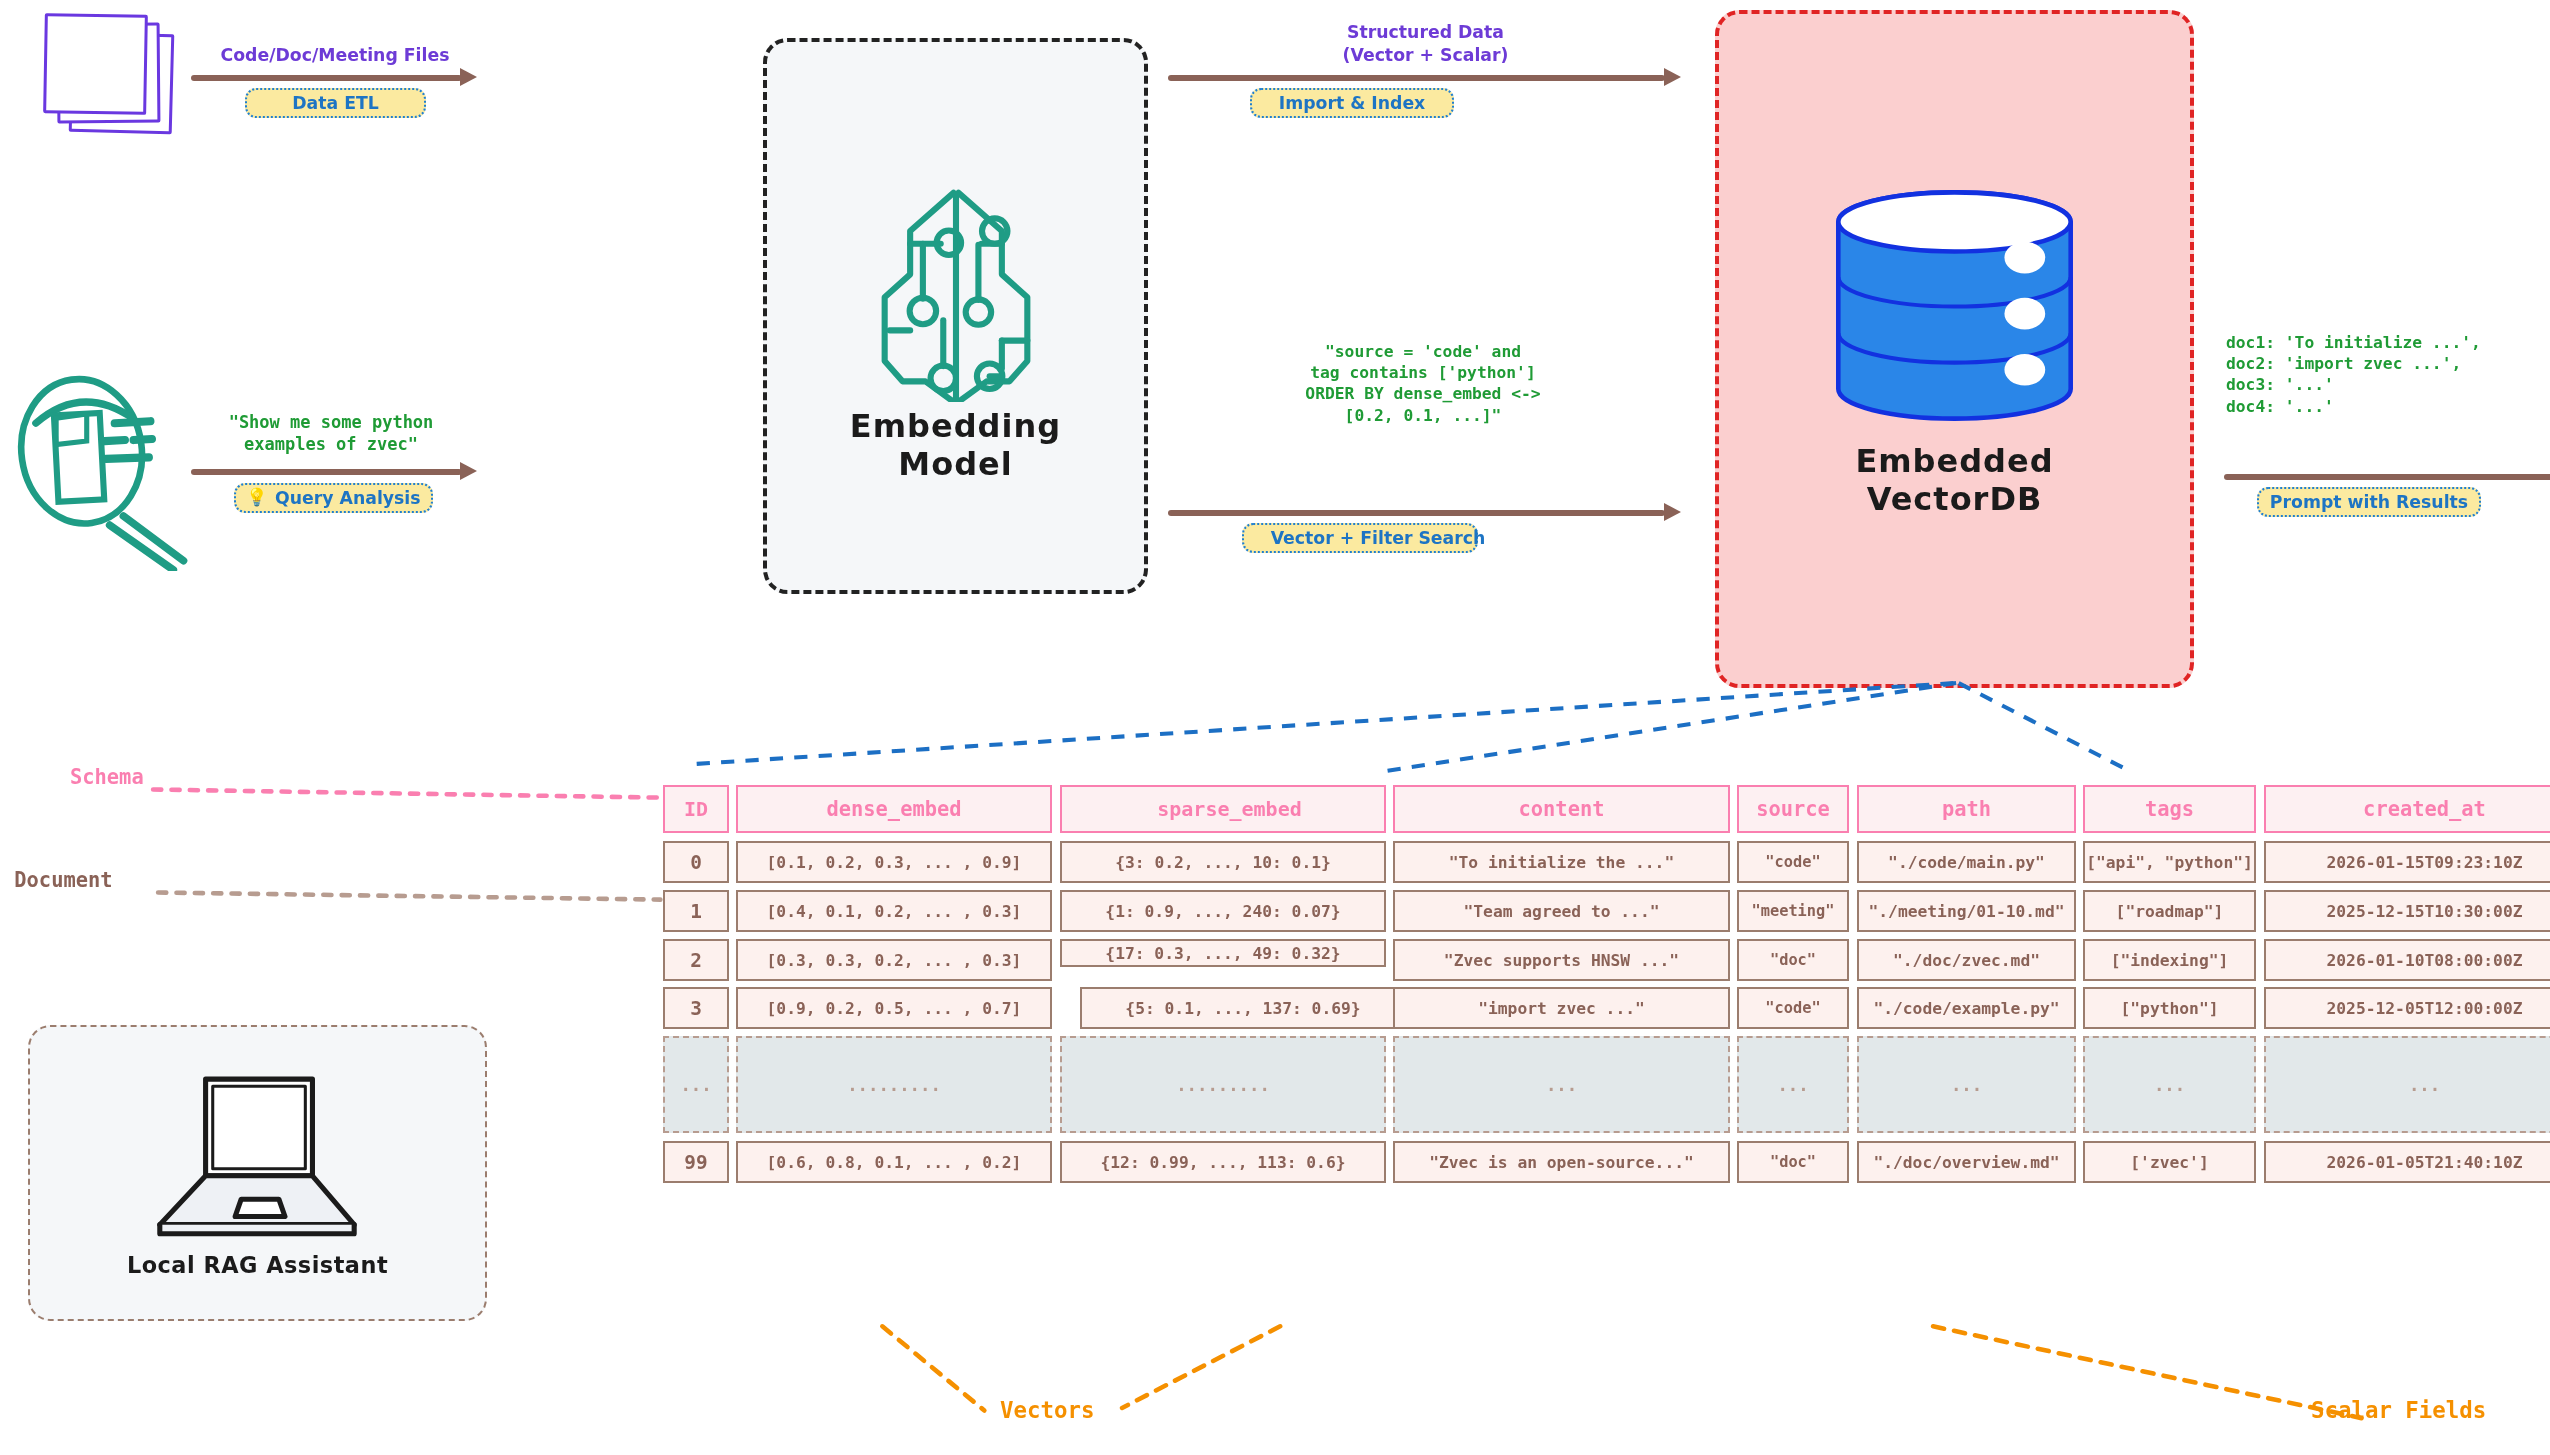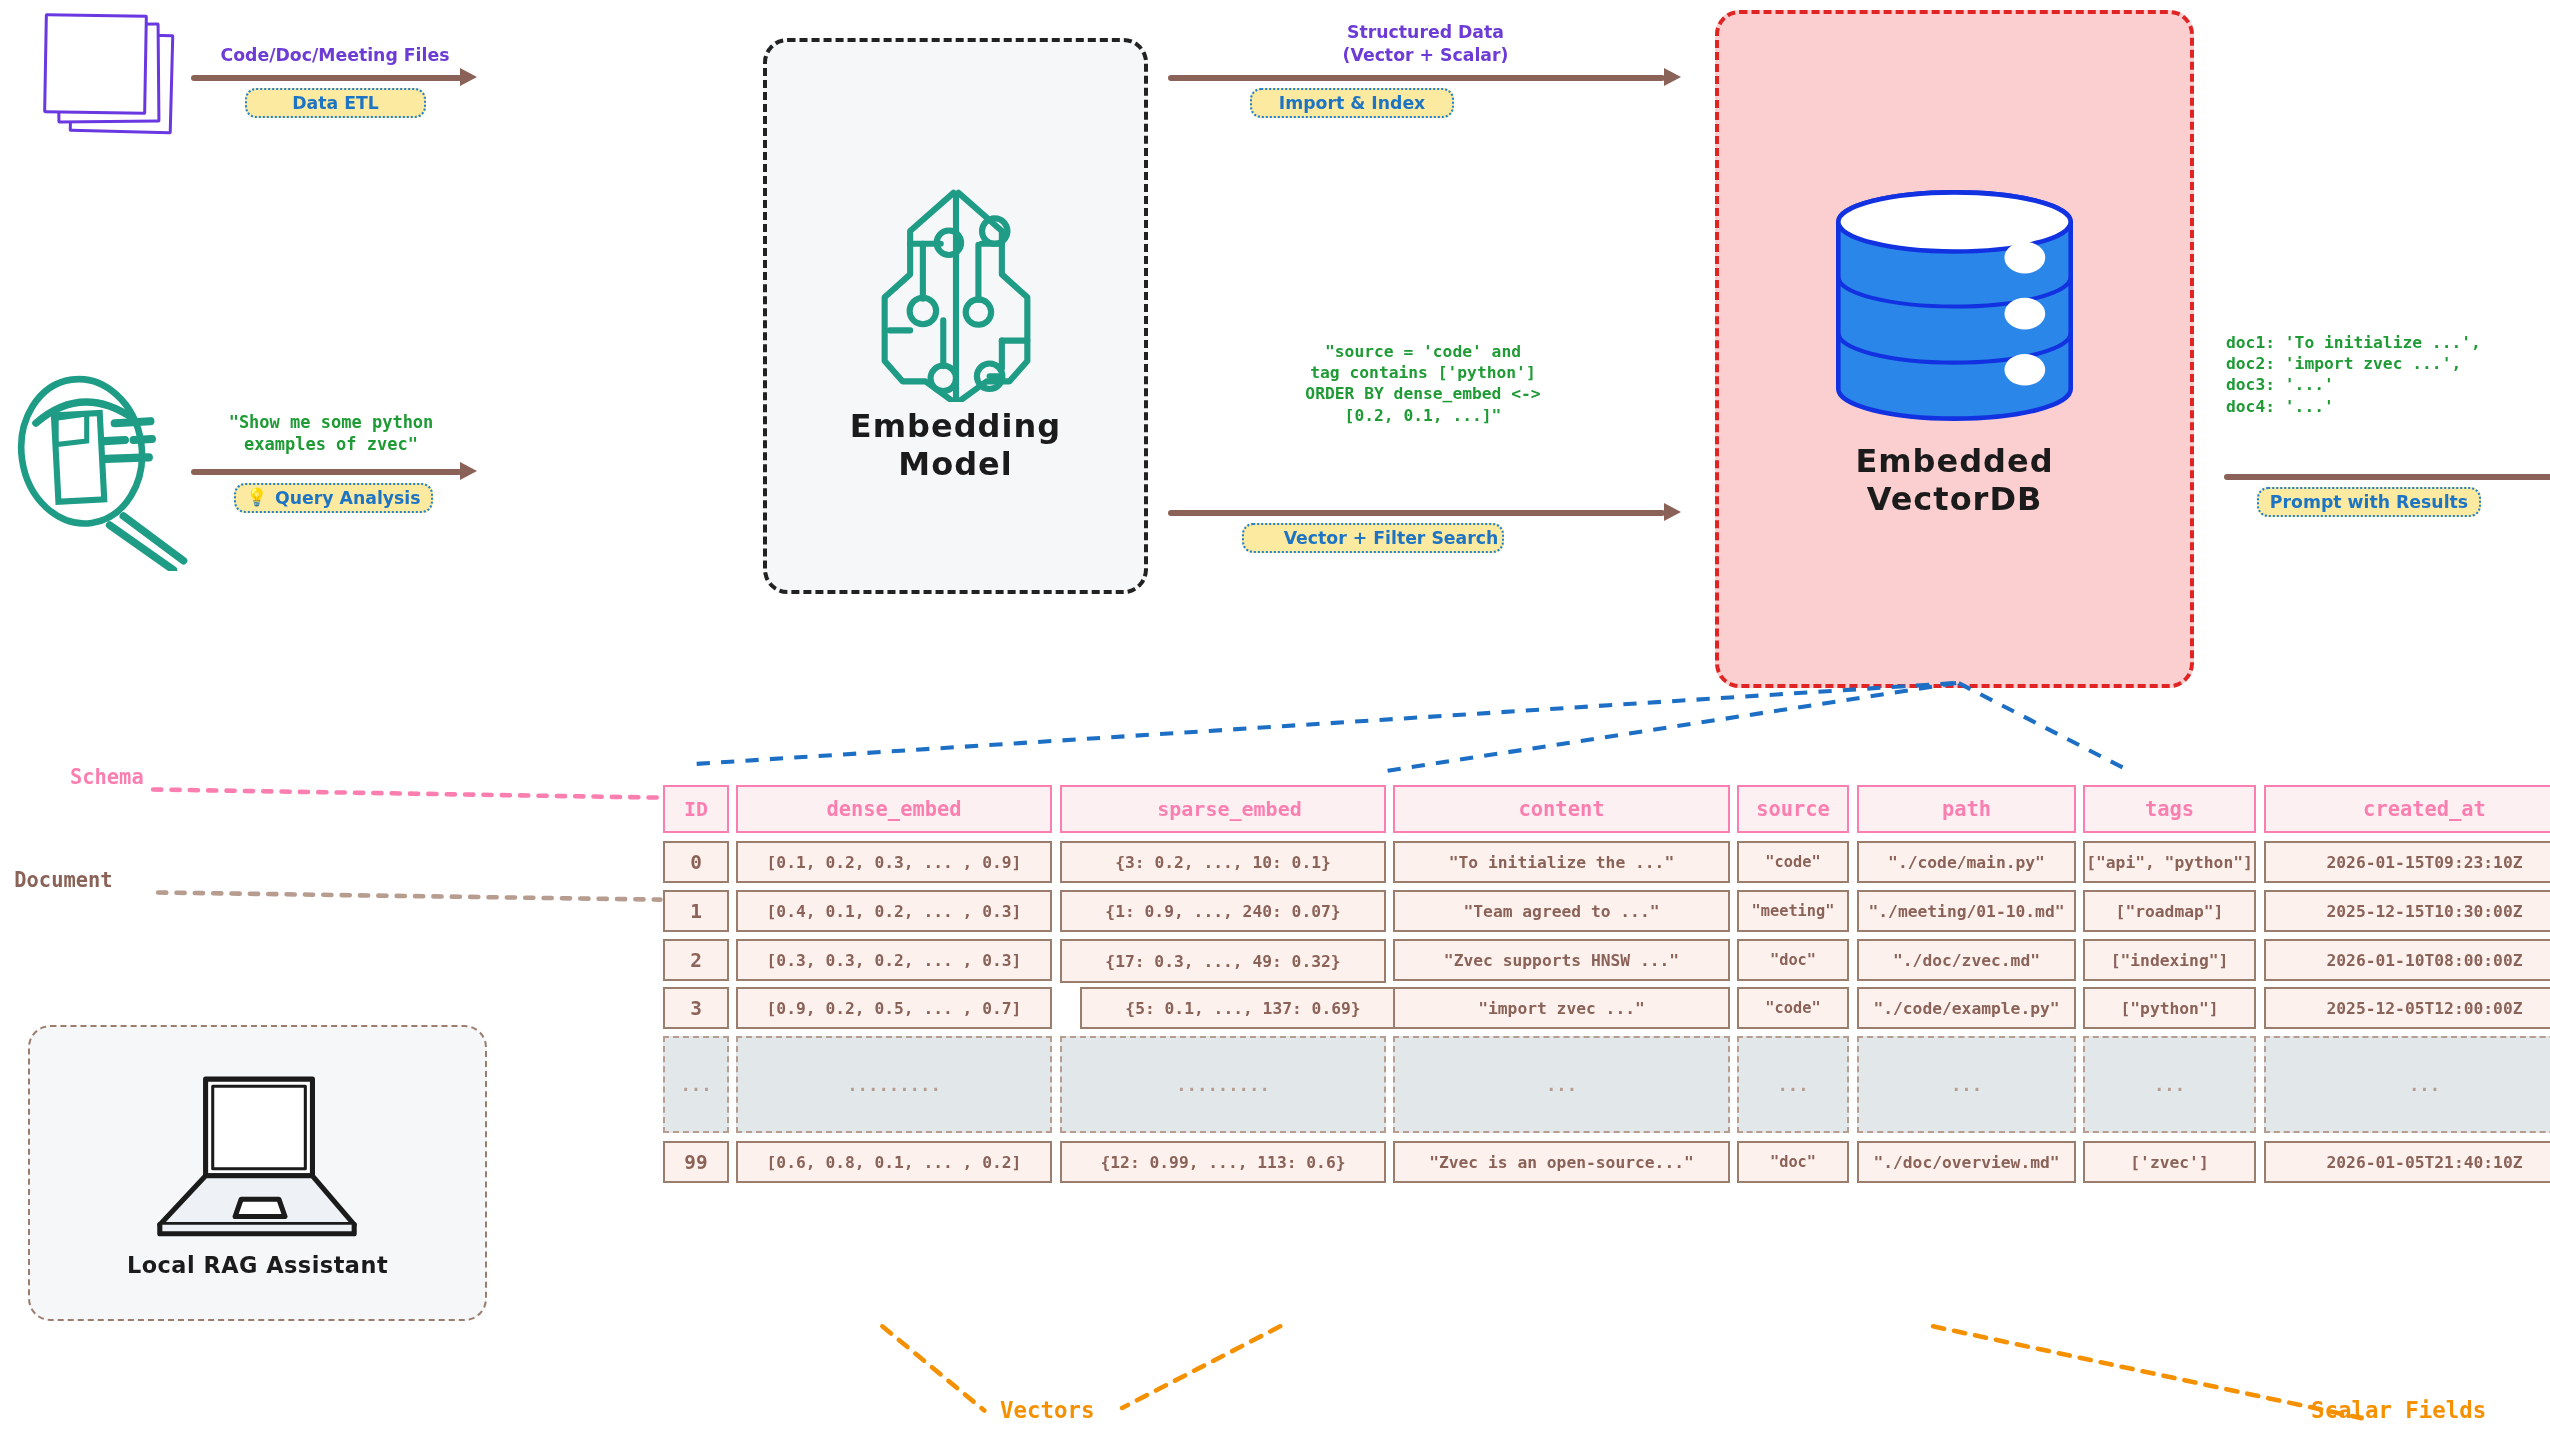--- a/index.html
+++ b/index.html
@@ -196,21 +196,21 @@
 </div>
 
 <div class="arrow" style="left:1168px;top:510px;width:515px;">
   <div class="shaft" style="width:497px;"></div>
   <div class="head" style="left:496px;"></div>
 </div>
 <div class="edge-label green" style="left:1163px;top:341px;width:520px;font-size:16.3px;">"source = 'code' and
 tag contains ['python']
 ORDER BY dense_embed &lt;-&gt;
 [0.2, 0.1, ...]"</div>
-<div class="chip" style="left:1242px;top:523px;width:262px;height:30px;padding-left:36px;">
+<div class="chip" style="left:1242px;top:523px;width:236px;height:30px;padding-left:36px;">
   <span class="txt" style="font-size:17.3px;">Vector + Filter Search</span>
 </div>
 
 <div class="node db" style="left:1715px;top:10.2px;width:479px;height:678px;">
   <svg width="265" height="240" viewBox="0 0 520 470" style="margin-top:5.1px;">
     <ellipse cx="260" cy="72" rx="228" ry="58" fill="#ffffff" stroke="#1231e0" stroke-width="9"></ellipse>
     <path d="M32 72 L32 400 A228 58 0 0 0 488 400 L488 72" fill="#2a86e8" stroke="#1231e0" stroke-width="9"></path>
     <ellipse cx="260" cy="72" rx="228" ry="58" fill="#ffffff" stroke="#1231e0" stroke-width="9"></ellipse>
     <path d="M32 180 A228 58 0 0 0 488 180" fill="none" stroke="#1231e0" stroke-width="8"></path>
     <path d="M32 290 A228 58 0 0 0 488 290" fill="none" stroke="#1231e0" stroke-width="8"></path>
@@ -275,21 +275,21 @@
     <div class="dcell" style="left: 0px; top: 105px; width: 66px; height: 42px; font-size: 19.4px;">1</div>
     <div class="dcell" style="left: 73px; top: 105px; width: 316px; height: 42px; font-size: 16.3px;">[0.4, 0.1, 0.2, ... , 0.3]</div>
     <div class="dcell" style="left: 397px; top: 105px; width: 326px; height: 42px; font-size: 16.3px;">{1: 0.9, ..., 240: 0.07}</div>
     <div class="dcell" style="left: 730px; top: 105px; width: 337px; height: 42px; font-size: 16.3px;">"Team agreed to ..."</div>
     <div class="dcell" style="left: 1074px; top: 105px; width: 112px; height: 42px; font-size: 15.3px;">"meeting"</div>
     <div class="dcell" style="left: 1194px; top: 105px; width: 219px; height: 42px; font-size: 16.3px;">"./meeting/01-10.md"</div>
     <div class="dcell" style="left: 1420px; top: 105px; width: 173px; height: 42px; font-size: 16.3px;">["roadmap"]</div>
     <div class="dcell" style="left: 1601px; top: 105px; width: 321px; height: 42px; font-size: 16.3px;">2025-12-15T10:30:00Z</div>
     <div class="dcell" style="left: 0px; top: 154px; width: 66px; height: 42px; font-size: 19.4px;">2</div>
     <div class="dcell" style="left: 73px; top: 154px; width: 316px; height: 42px; font-size: 16.3px;">[0.3, 0.3, 0.2, ... , 0.3]</div>
-    <div class="dcell" style="left: 397px; top: 154px; width: 326px; height: 44px; font-size: 16.3px;">{17: 0.3, ..., 49: 0.32}</div>
+    <div class="dcell" style="left: 397px; top: 154px; width: 326px; height: 28px; font-size: 16.3px;">{17: 0.3, ..., 49: 0.32}</div>
     <div class="dcell" style="left: 730px; top: 154px; width: 337px; height: 42px; font-size: 16.3px;">"Zvec supports HNSW ..."</div>
     <div class="dcell" style="left: 1074px; top: 154px; width: 112px; height: 42px; font-size: 15.3px;">"doc"</div>
     <div class="dcell" style="left: 1194px; top: 154px; width: 219px; height: 42px; font-size: 16.3px;">"./doc/zvec.md"</div>
     <div class="dcell" style="left: 1420px; top: 154px; width: 173px; height: 42px; font-size: 16.3px;">["indexing"]</div>
     <div class="dcell" style="left: 1601px; top: 154px; width: 321px; height: 42px; font-size: 16.3px;">2026-01-10T08:00:00Z</div>
     <div class="dcell" style="left: 0px; top: 202px; width: 66px; height: 42px; font-size: 19.4px;">3</div>
     <div class="dcell" style="left: 73px; top: 202px; width: 316px; height: 42px; font-size: 16.3px;">[0.9, 0.2, 0.5, ... , 0.7]</div>
     <div class="dcell" style="left: 417px; top: 202px; width: 326px; height: 42px; font-size: 16.3px;">{5: 0.1, ..., 137: 0.69}</div>
     <div class="dcell" style="left: 730px; top: 202px; width: 337px; height: 42px; font-size: 16.3px;">"import zvec ..."</div>
     <div class="dcell" style="left: 1074px; top: 202px; width: 112px; height: 42px; font-size: 15.3px;">"code"</div>

